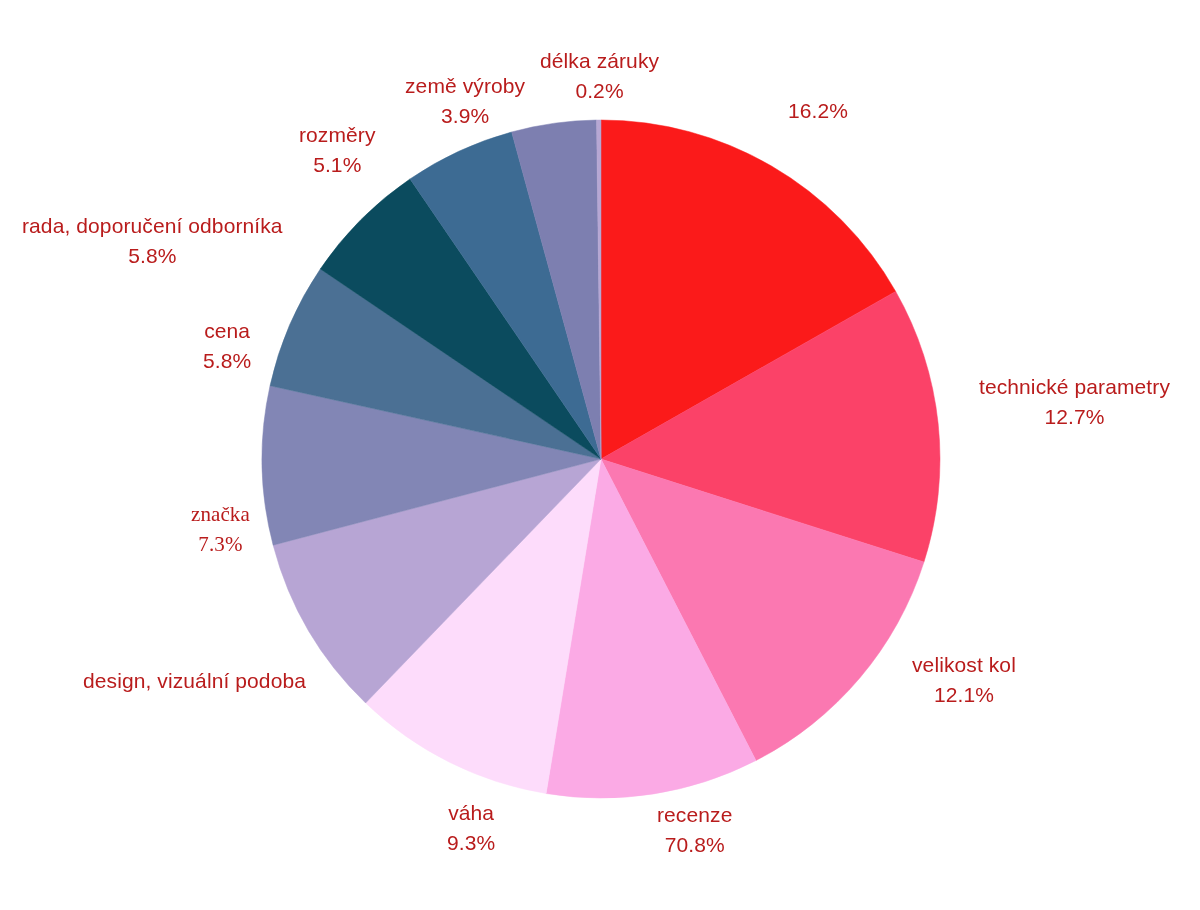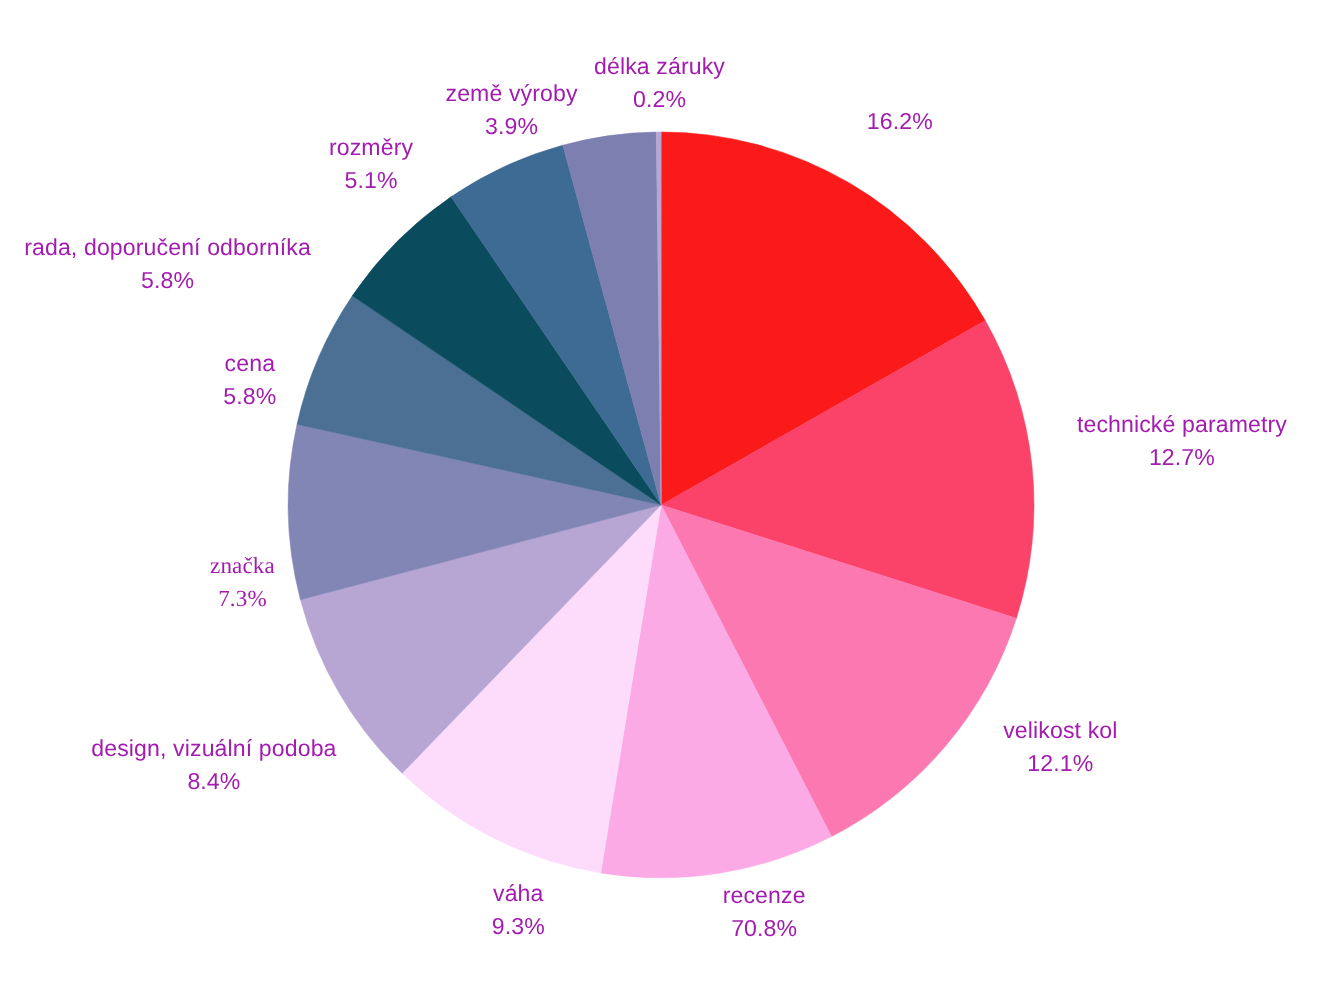--- a/index.html
+++ b/index.html
@@ -25,21 +25,21 @@
     position: absolute;
     left: 0; top: 0;
     width: 1200px;
     height: 910px;
   }
   .slice-label {
     position: absolute;
     text-align: center;
     font-size: 21px;
     line-height: 1.42;
-    color: #a21caf;
+    color: #b91c1c;
     white-space: nowrap;
     letter-spacing: 0.1px;
   }
   .slice-label .label-name {
     display: block;
   }
   .slice-label .label-pct {
     display: block;
   }
   
@@ -89,21 +89,20 @@
   <div class="slice-label" id="lbl-3" style="left: 657px;">
     <span class="label-name">recenze</span>
     <span class="label-pct">70.8%</span>
   </div>
   <div class="slice-label" id="lbl-4" style="left: 447px;">
     <span class="label-name">váha</span>
     <span class="label-pct">9.3%</span>
   </div>
   <div class="slice-label" id="lbl-5" style="left: 83px;">
     <span class="label-name">design, vizuální podoba</span>
-    <span class="label-pct">8.4%</span>
   </div>
   <div class="slice-label" id="lbl-6" style="left: 191px; font-family: Liberation Serif, serif;">
     <span class="label-name">značka</span>
     <span class="label-pct">7.3%</span>
   </div>
   <div class="slice-label" id="lbl-7" style="left: 203px;">
     <span class="label-name">cena</span>
     <span class="label-pct">5.8%</span>
   </div>
   <div class="slice-label" id="lbl-8" style="left: 22px;">

